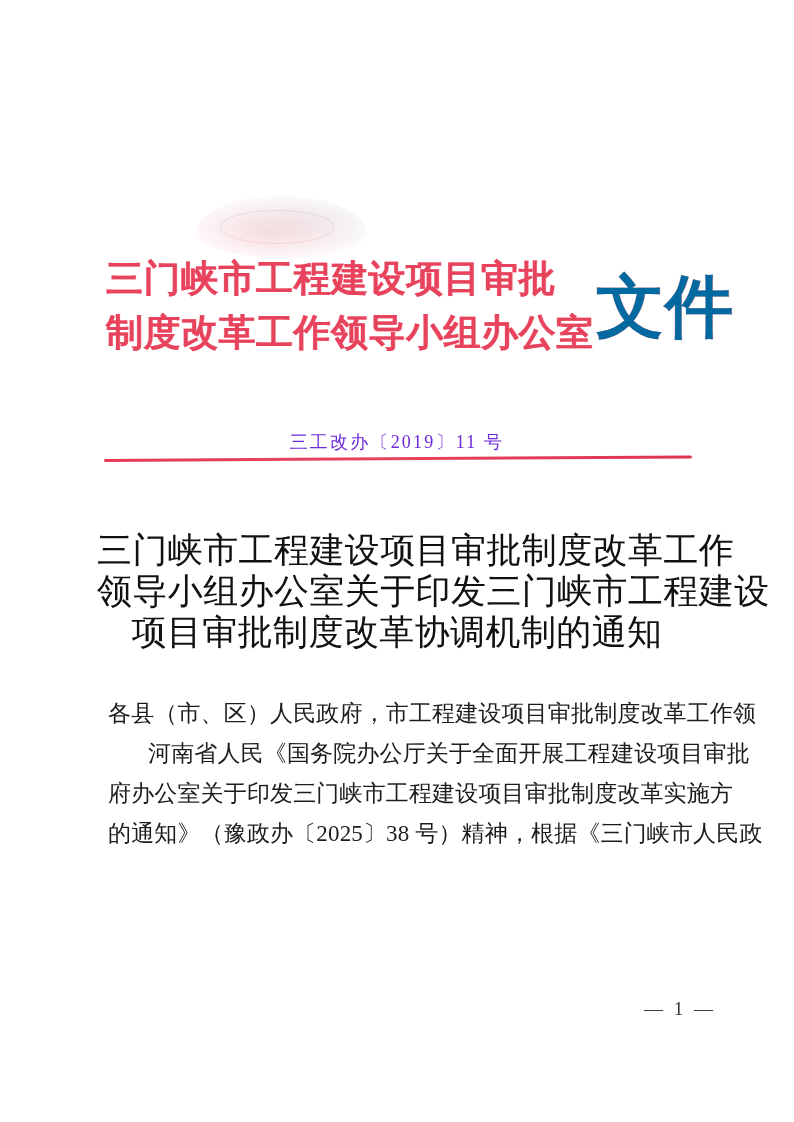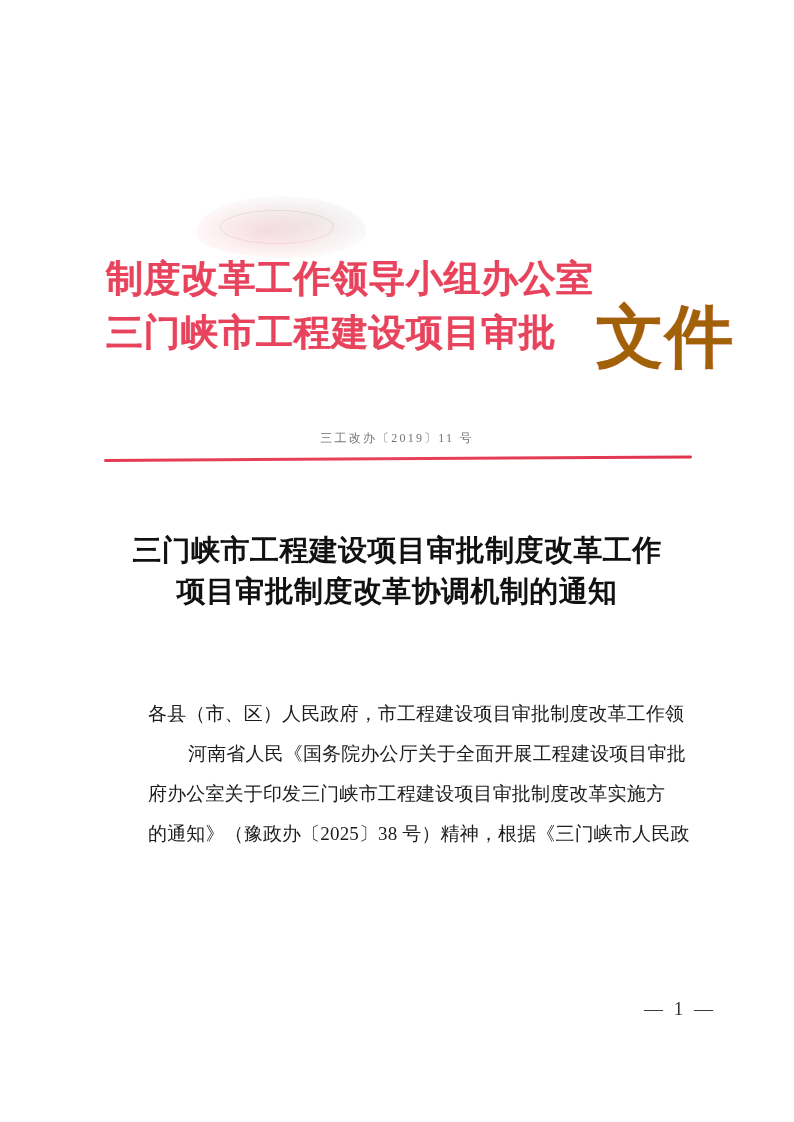--- a/index.html
+++ b/index.html
@@ -77,39 +77,38 @@
 
   .masthead-wenjian {
     position: absolute;
     left: 490px;
     top: 12px;
     font-family: "Liberation Serif", "DejaVu Serif", serif;
     font-weight: bold;
     font-size: 68px;
     line-height: 86px;
     letter-spacing: 1px;
-    color: #a16207;
+    color: #0369a1;
     white-space: nowrap;
     text-shadow:
        0.6px 0 0 rgba(236,74,98,0.5),
       -0.5px 0 0 rgba(236,74,98,0.3);
-    margin-top: 30px;
   }
 
   
   .doc-number {
     position: absolute;
     left: 0;
     top: 430px;
     width: 794px;
     text-align: center;
     font-family: "Liberation Serif", "DejaVu Serif", serif;
-    font-size: 12px;
+    font-size: 18px;
     letter-spacing: 2.2px;
-    color: #737373;
+    color: #6d28d9;
   }
 
   
   .red-rule {
     position: absolute;
     left: 104px;
     top: 459px;
     width: 588px;
     height: 3px;
     background: linear-gradient(90deg, #e63b56 0%, #e8435c 48%, #e0344f 100%);
@@ -119,47 +118,46 @@
   }
 
   
   .doc-title {
     position: absolute;
     left: 97px;
     top: 530px;
     width: 600px;
     text-align: center;
     font-family: "Liberation Serif", "DejaVu Serif", serif;
-    font-weight: bold;
-    font-size: 29px;
+    font-weight: normal;
+    font-size: 35px;
     line-height: 41px;
     letter-spacing: 0.4px;
     color: #111111;
   }
   .doc-title .tl {
     display: block;
     white-space: nowrap;
   }
 
   
   .body-block {
     position: absolute;
     left: 108px;
     top: 694px;
     width: 586px;
   }
 
   .body-line {
     font-family: "Liberation Serif", "DejaVu Serif", serif;
-    font-size: 19px;
+    font-size: 23px;
     line-height: 40px;
     letter-spacing: 0.15px;
     color: #1c1c1c;
     white-space: nowrap;
-    margin-left: 40px;
   }
   .body-line.indent {
     text-indent: 40px;
   }
 
   
   .page-number {
     position: absolute;
     left: 0;
     top: 998px;
@@ -175,32 +173,33 @@
 </style>
 </head>
 <body>
 
 <div class="page">
 
   <div class="scan-smudge"></div>
 
   <div class="masthead">
     <div class="masthead-lines">
+      <div class="masthead-line">三门峡市工程建设项目审批</div>
       <div class="masthead-line">制度改革工作领导小组办公室</div>
-      <div class="masthead-line">三门峡市工程建设项目审批</div>
     </div>
     <div class="masthead-wenjian">文件</div>
   </div>
 
   <div class="doc-number">三工改办〔2019〕11 号</div>
 
   <div class="red-rule"></div>
 
   <div class="doc-title">
     <span class="tl">三门峡市工程建设项目审批制度改革工作</span>
+    <span class="tl">领导小组办公室关于印发三门峡市工程建设</span>
     <span class="tl">项目审批制度改革协调机制的通知</span>
   </div>
 
   <div class="body-block">
     <div class="body-line">各县（市、区）人民政府，市工程建设项目审批制度改革工作领</div>
     <div class="body-line indent">河南省人民《国务院办公厅关于全面开展工程建设项目审批</div>
     <div class="body-line">府办公室关于印发三门峡市工程建设项目审批制度改革实施方</div>
     <div class="body-line">的通知》（豫政办〔2025〕38 号）精神，根据《三门峡市人民政</div>
   </div>
 

